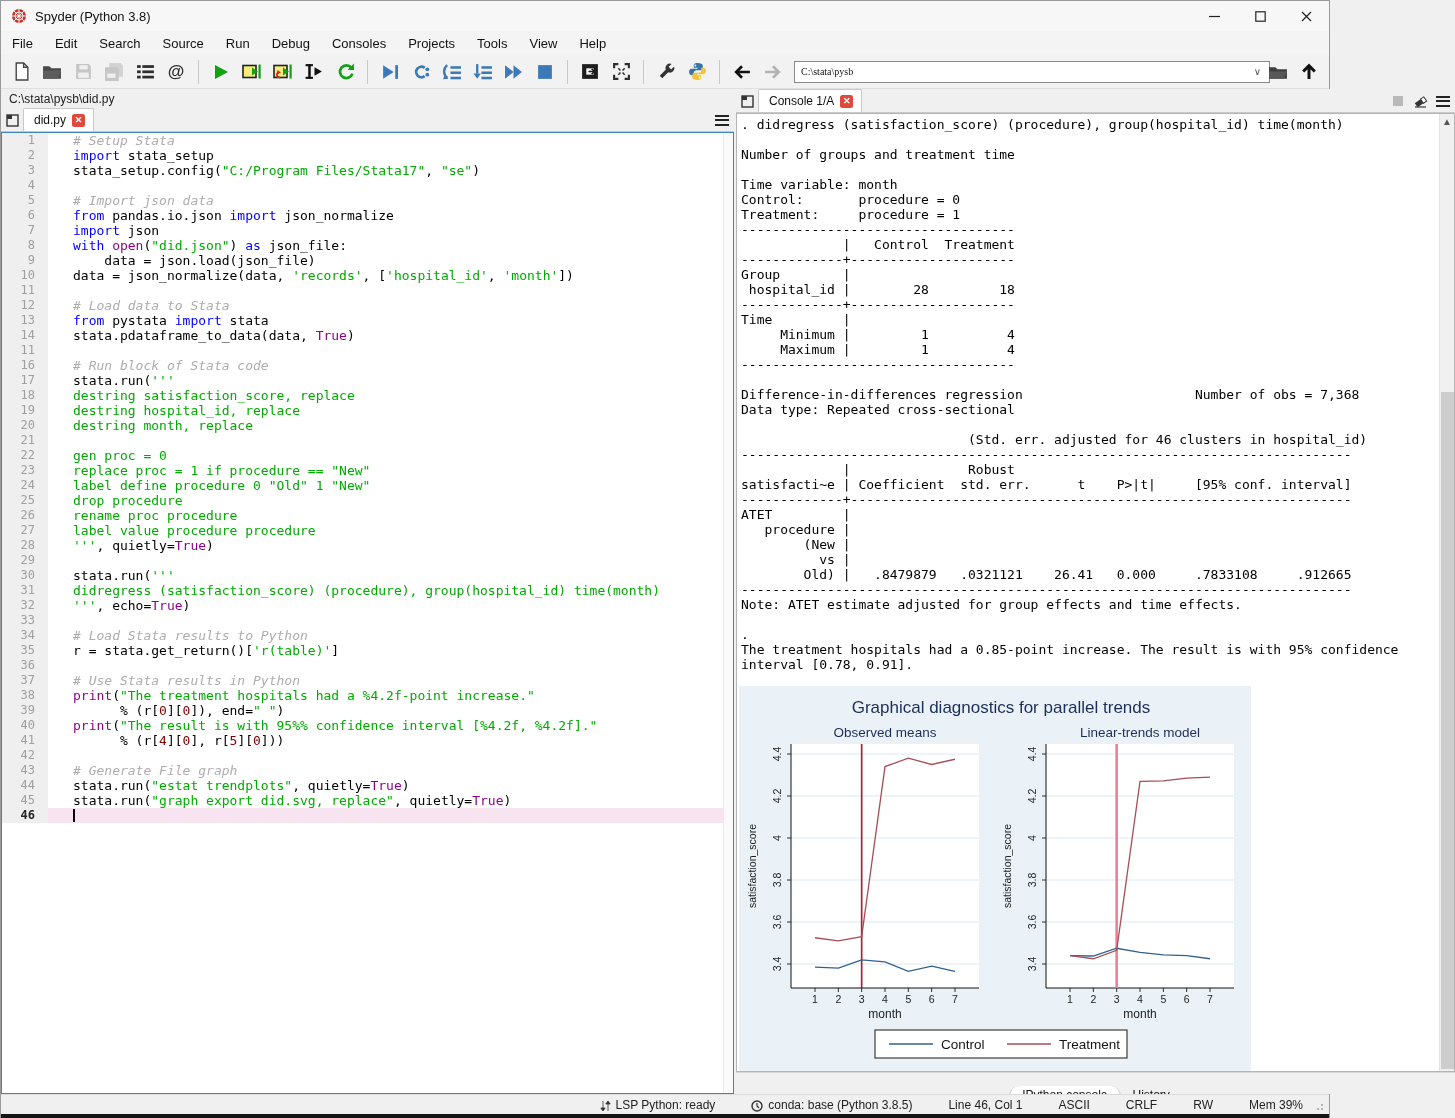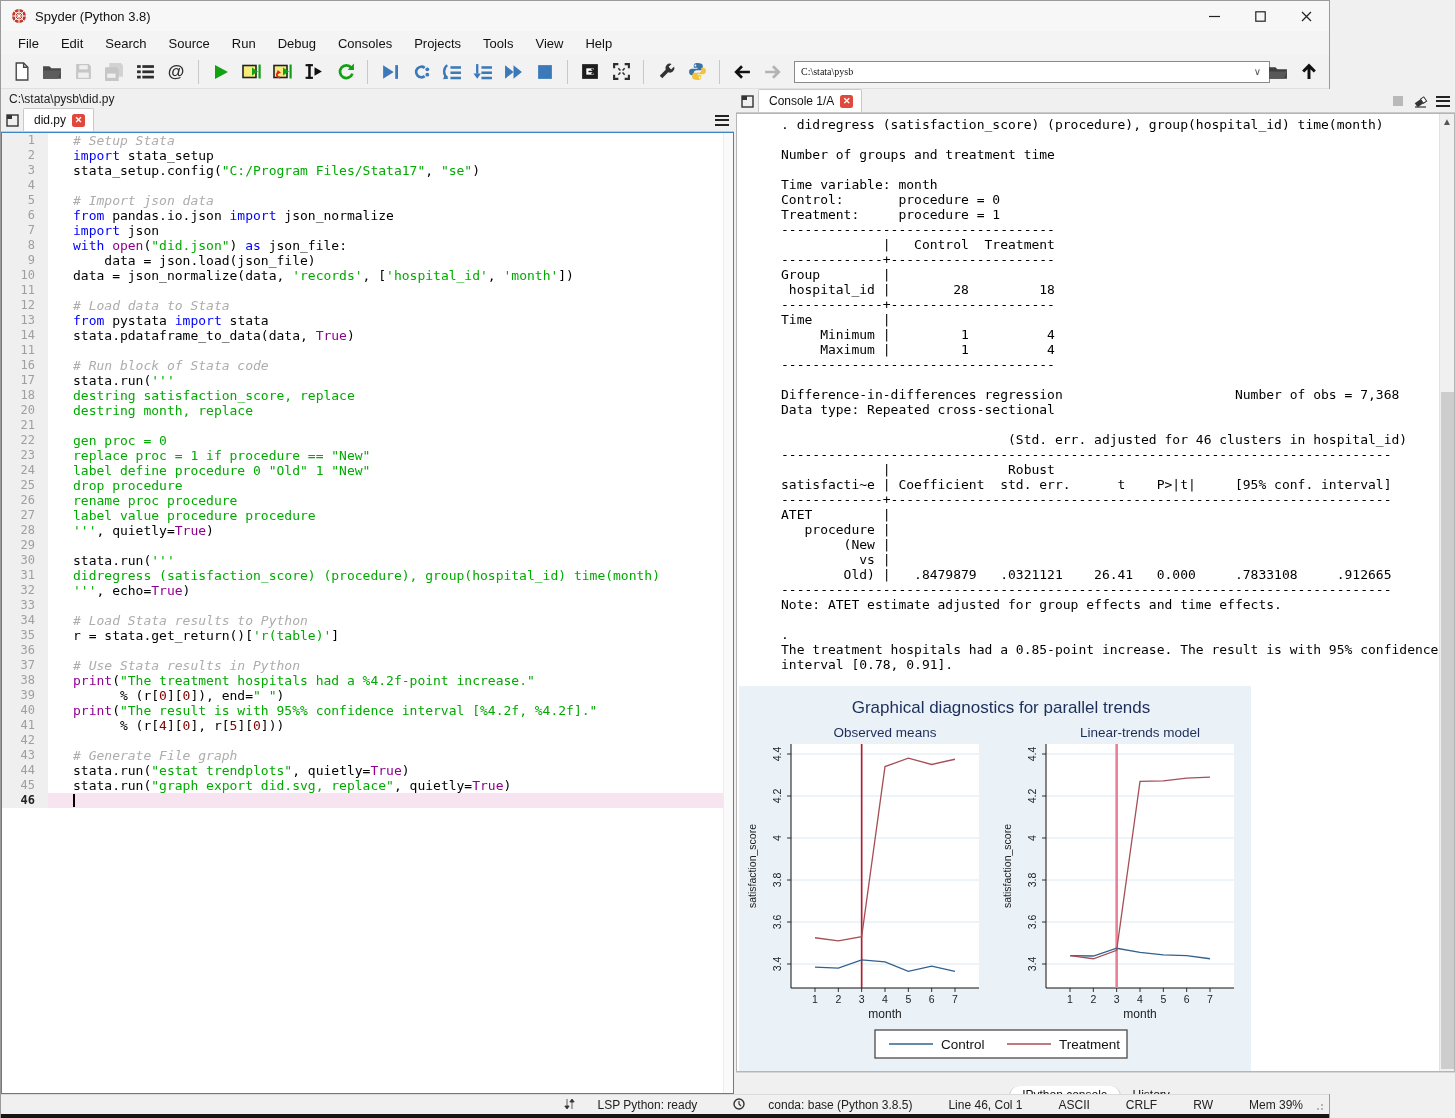--- a/index.html
+++ b/index.html
@@ -10,21 +10,21 @@
   
   .titlebar { position:absolute; left:0; top:0; width:100%; height:30px; background:#f7f7f7;
               display:flex; align-items:center; padding-left:10px; }
   .titlebar .title { font-size:13px; color:#111; margin-left:8px; }
   .win-controls { position:absolute; right:0; top:0; height:30px; display:flex; }
   .win-btn { width:46px; height:30px; display:flex; align-items:center; justify-content:center;
              font-size:13px; color:#222; }
 
   
   .menubar { position:absolute; left:0; top:30px; width:100%; height:24px; background:#f4f4f4;
-             display:flex; align-items:center; padding-left:6px; }
+             display:flex; align-items:center; }
   .menu-item { font-size:13px; color:#111; padding:3px 11px; }
 
   
   .toolbar { position:absolute; left:0; top:54px; width:100%; height:34px; background:#f2f2f2;
              display:flex; align-items:center; padding:0 6px; gap:3px; border-bottom:1px solid #e0e0e0;}
   .tb-btn { width:28px; height:26px; display:flex; align-items:center; justify-content:center; border-radius:3px; }
   .tb-sep { width:1px; height:24px; background:#c8c8c8; margin:0 5px; }
   .addr-wrap { flex:1; display:flex; align-items:center; margin-left:4px; }
   .addr { flex:1; height:22px; border:1px solid #8a8a8a; background:#fff; font-size:10px;
           font-family:Liberation Serif, serif; color:#111; padding:0 18px 0 6px; }
@@ -59,36 +59,36 @@
   .tk-b { color:#900090; }
   .tk-s { color:#00aa00; }
   .tk-n { color:#800000; }
   .tk-t { color:#000; }
   .editor-scrolltrack { position:absolute; right:0; top:0; bottom:0; width:10px; background:#fafafa; border-left:1px solid #ececec;}
 
   .console-pane { position:absolute; left:735px; top:88px; width:719px; height:1005px; }
   .console-body { position:absolute; left:0; top:24px; right:0; bottom:22px; background:#fff; border:1px solid #b5b5b5;
                   overflow:hidden; }
   .console-text { font-family:"DejaVu Sans Mono","Liberation Mono",monospace; font-size:13px; line-height:15px;
-                  color:#000; padding:3px 0 0 4px; white-space:pre;margin-left:40px; }
+                  color:#000; padding:3px 0 0 4px; white-space:pre; }
   .v-scroll { position:absolute; right:0; top:0; bottom:0; width:15px; background:#f0f0f0; border-left:1px solid #e2e2e2;}
   .v-scroll .up { position:absolute; top:2px; left:0; width:100%; text-align:center; color:#555; font-size:10px; }
   .v-thumb { position:absolute; left:1px; width:13px; top:29%; bottom:2px; background:#cdcdcd; }
   .figure-wrap { margin:14px 0 0 2px; }
 
   .bottom-tabs { position:absolute; left:0; bottom:0; width:100%; height:22px; background:#f0f0f0;
                  display:flex; justify-content:center; align-items:flex-start; border-top:1px solid #d5d5d5; }
   .btab { font-size:12px; color:#111; padding:2px 12px 3px; margin-top:13px;border-radius:10px; }
   .btab.active { background:#fff; border:1px solid #c9c9c9; border-top:none; }
 
   
   .statusbar { position:absolute; left:0; top:1093px; width:100%; height:20px; background:#f0f0f0;
                display:flex; align-items:center; justify-content:flex-end; gap:36px; padding-right:26px;
                border-top:1px solid #dadada; font-size:12px; color:#222; }
-  .status-item { display:flex; align-items:flex-start; gap:23px; white-space:nowrap; }
+  .status-item { display:flex; align-items:flex-end; gap:5px; white-space:nowrap; }
   .bottom-edge { position:absolute; left:0; top:1113px; width:100%; height:5px; background:#151515; }
   .grip { position:absolute; right:3px; top:1100px; width:10px; height:10px;
           background:
             radial-gradient(circle at 2px 8px,#b5b5b5 1px,transparent 1.5px),
             radial-gradient(circle at 6px 8px,#b5b5b5 1px,transparent 1.5px),
             radial-gradient(circle at 6px 4px,#b5b5b5 1px,transparent 1.5px); }
   svg { display:block; }
 </style>
 </head>
 <body>
@@ -355,20 +355,21 @@
           <div class="srcline"><span class="ln">9</span><span class="code"><span class="tk-t">    data = json.load(json_file)</span></span></div>
           <div class="srcline"><span class="ln">10</span><span class="code"><span class="tk-t">data = json_normalize(data, </span><span class="tk-s">'records'</span><span class="tk-t">, [</span><span class="tk-s">'hospital_id'</span><span class="tk-t">, </span><span class="tk-s">'month'</span><span class="tk-t">])</span></span></div>
           <div class="srcline"><span class="ln">11</span><span class="code"></span></div>
           <div class="srcline"><span class="ln">12</span><span class="code"><span class="tk-c"># Load data to Stata</span></span></div>
           <div class="srcline"><span class="ln">13</span><span class="code"><span class="tk-k">from</span><span class="tk-t"> pystata </span><span class="tk-k">import</span><span class="tk-t"> stata</span></span></div>
           <div class="srcline"><span class="ln">14</span><span class="code"><span class="tk-t">stata.pdataframe_to_data(data, </span><span class="tk-b">True</span><span class="tk-t">)</span></span></div>
           <div class="srcline"><span class="ln">11</span><span class="code"></span></div>
           <div class="srcline"><span class="ln">16</span><span class="code"><span class="tk-c"># Run block of Stata code</span></span></div>
           <div class="srcline"><span class="ln">17</span><span class="code"><span class="tk-t">stata.run(</span><span class="tk-s">'''</span></span></div>
           <div class="srcline"><span class="ln">18</span><span class="code"><span class="tk-s">destring satisfaction_score, replace</span></span></div>
+          <div class="srcline"><span class="ln">19</span><span class="code"><span class="tk-s">destring hospital_id, replace</span></span></div>
           <div class="srcline"><span class="ln">20</span><span class="code"><span class="tk-s">destring month, replace</span></span></div>
           <div class="srcline"><span class="ln">21</span><span class="code"></span></div>
           <div class="srcline"><span class="ln">22</span><span class="code"><span class="tk-s">gen proc = 0</span></span></div>
           <div class="srcline"><span class="ln">23</span><span class="code"><span class="tk-s">replace proc = 1 if procedure == "New"</span></span></div>
           <div class="srcline"><span class="ln">24</span><span class="code"><span class="tk-s">label define procedure 0 "Old" 1 "New"</span></span></div>
           <div class="srcline"><span class="ln">25</span><span class="code"><span class="tk-s">drop procedure</span></span></div>
           <div class="srcline"><span class="ln">26</span><span class="code"><span class="tk-s">rename proc procedure</span></span></div>
           <div class="srcline"><span class="ln">27</span><span class="code"><span class="tk-s">label value procedure procedure</span></span></div>
           <div class="srcline"><span class="ln">28</span><span class="code"><span class="tk-s">'''</span><span class="tk-t">, quietly=</span><span class="tk-b">True</span><span class="tk-t">)</span></span></div>
           <div class="srcline"><span class="ln">29</span><span class="code"></span></div>

